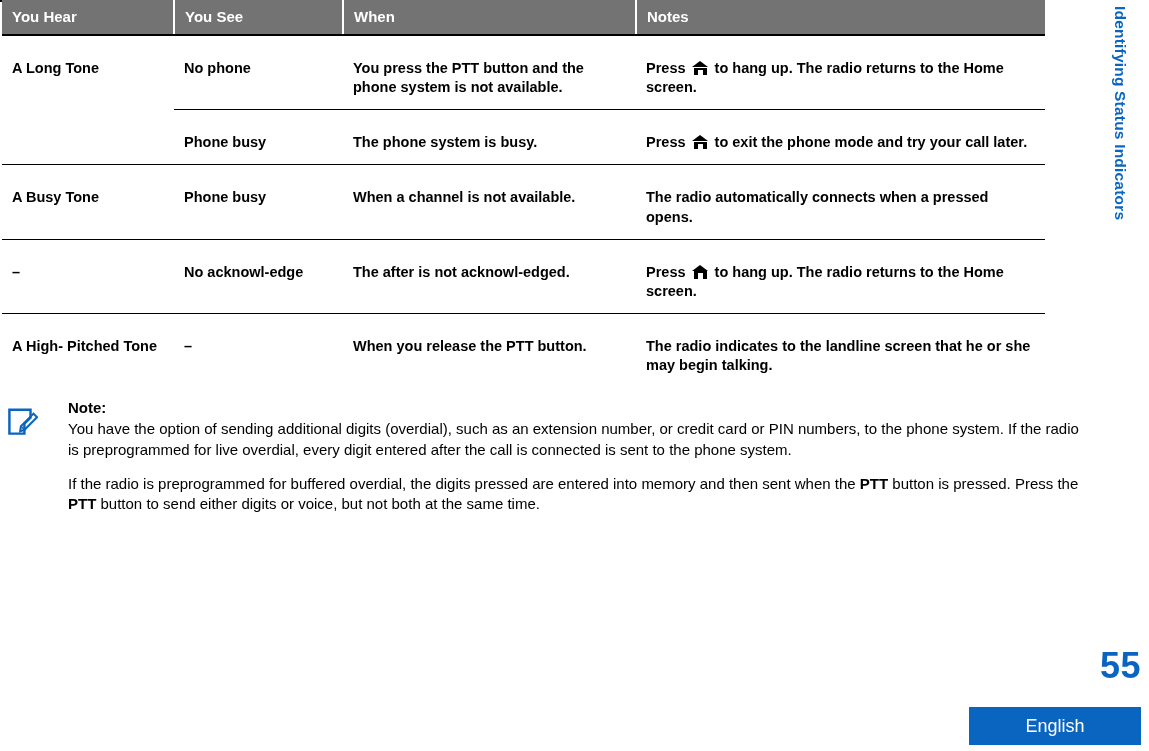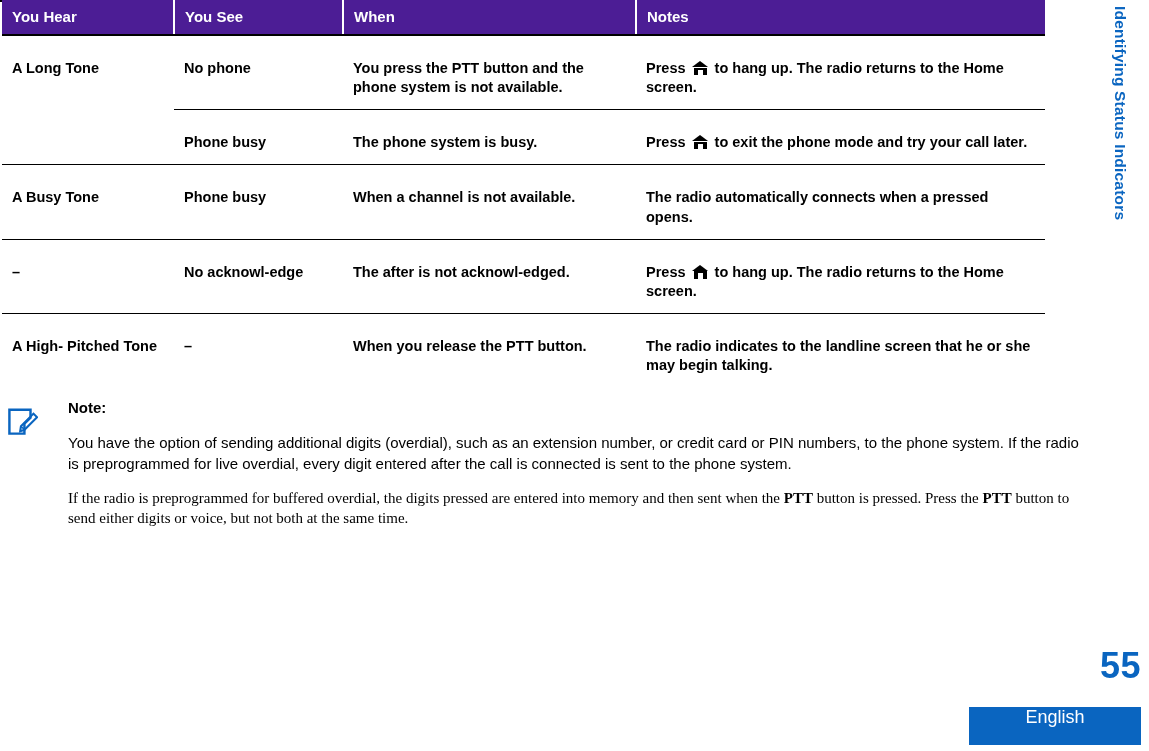--- a/index.html
+++ b/index.html
@@ -47,21 +47,21 @@
     border-collapse: collapse;
     table-layout: fixed;
     font-size: 14.5px;
   }
   .tone-table col.c1 { width: 172px; }
   .tone-table col.c2 { width: 169px; }
   .tone-table col.c3 { width: 293px; }
   .tone-table col.c4 { width: 409px; }
 
   .tone-table th {
-    background: #4c1d95;
+    background: #737373;
     color: #ffffff;
     font-weight: bold;
     text-align: left;
     padding: 8px 10px 9px 10px;
     font-size: 15px;
     border-right: 2px solid #ffffff;
     vertical-align: middle;
   }
   .tone-table th:last-child { border-right: none; }
 
@@ -142,24 +142,24 @@
   }
   .note-body {
     flex: 1 1 auto;
     font-size: 15px;
     line-height: 1.35;
     color: #000000;
   }
   .note-title {
     font-weight: bold;
     font-size: 15px;
-    margin-bottom: 15px;
+    margin-bottom: 1px;
   }
   .note-p { margin: 0 0 14px 0; }
-  .note-p:last-child { margin-bottom: 0; font-family: Liberation Serif, serif; }
+  .note-p:last-child { margin-bottom: 0; }
   .note-p b { font-weight: bold; }
 
   
   .page-number {
     position: absolute;
     right: 8px;
     top: 645px;
     color: #0A65C0;
     font-size: 36px;
     font-weight: bold;
@@ -168,20 +168,21 @@
   .lang-banner {
     position: absolute;
     right: 8px;
     bottom: 6px;
     width: 172px;
     height: 38px;
     background: #0A65C0;
     color: #ffffff;
     font-size: 18px;
     display: flex;
+    align-items: center;
     justify-content: center;
   }
 </style>
 </head>
 <body>
 
 <div class="side-tab">
   <div class="side-tab-text">Identifying Status Indicators</div>
 </div>
 

